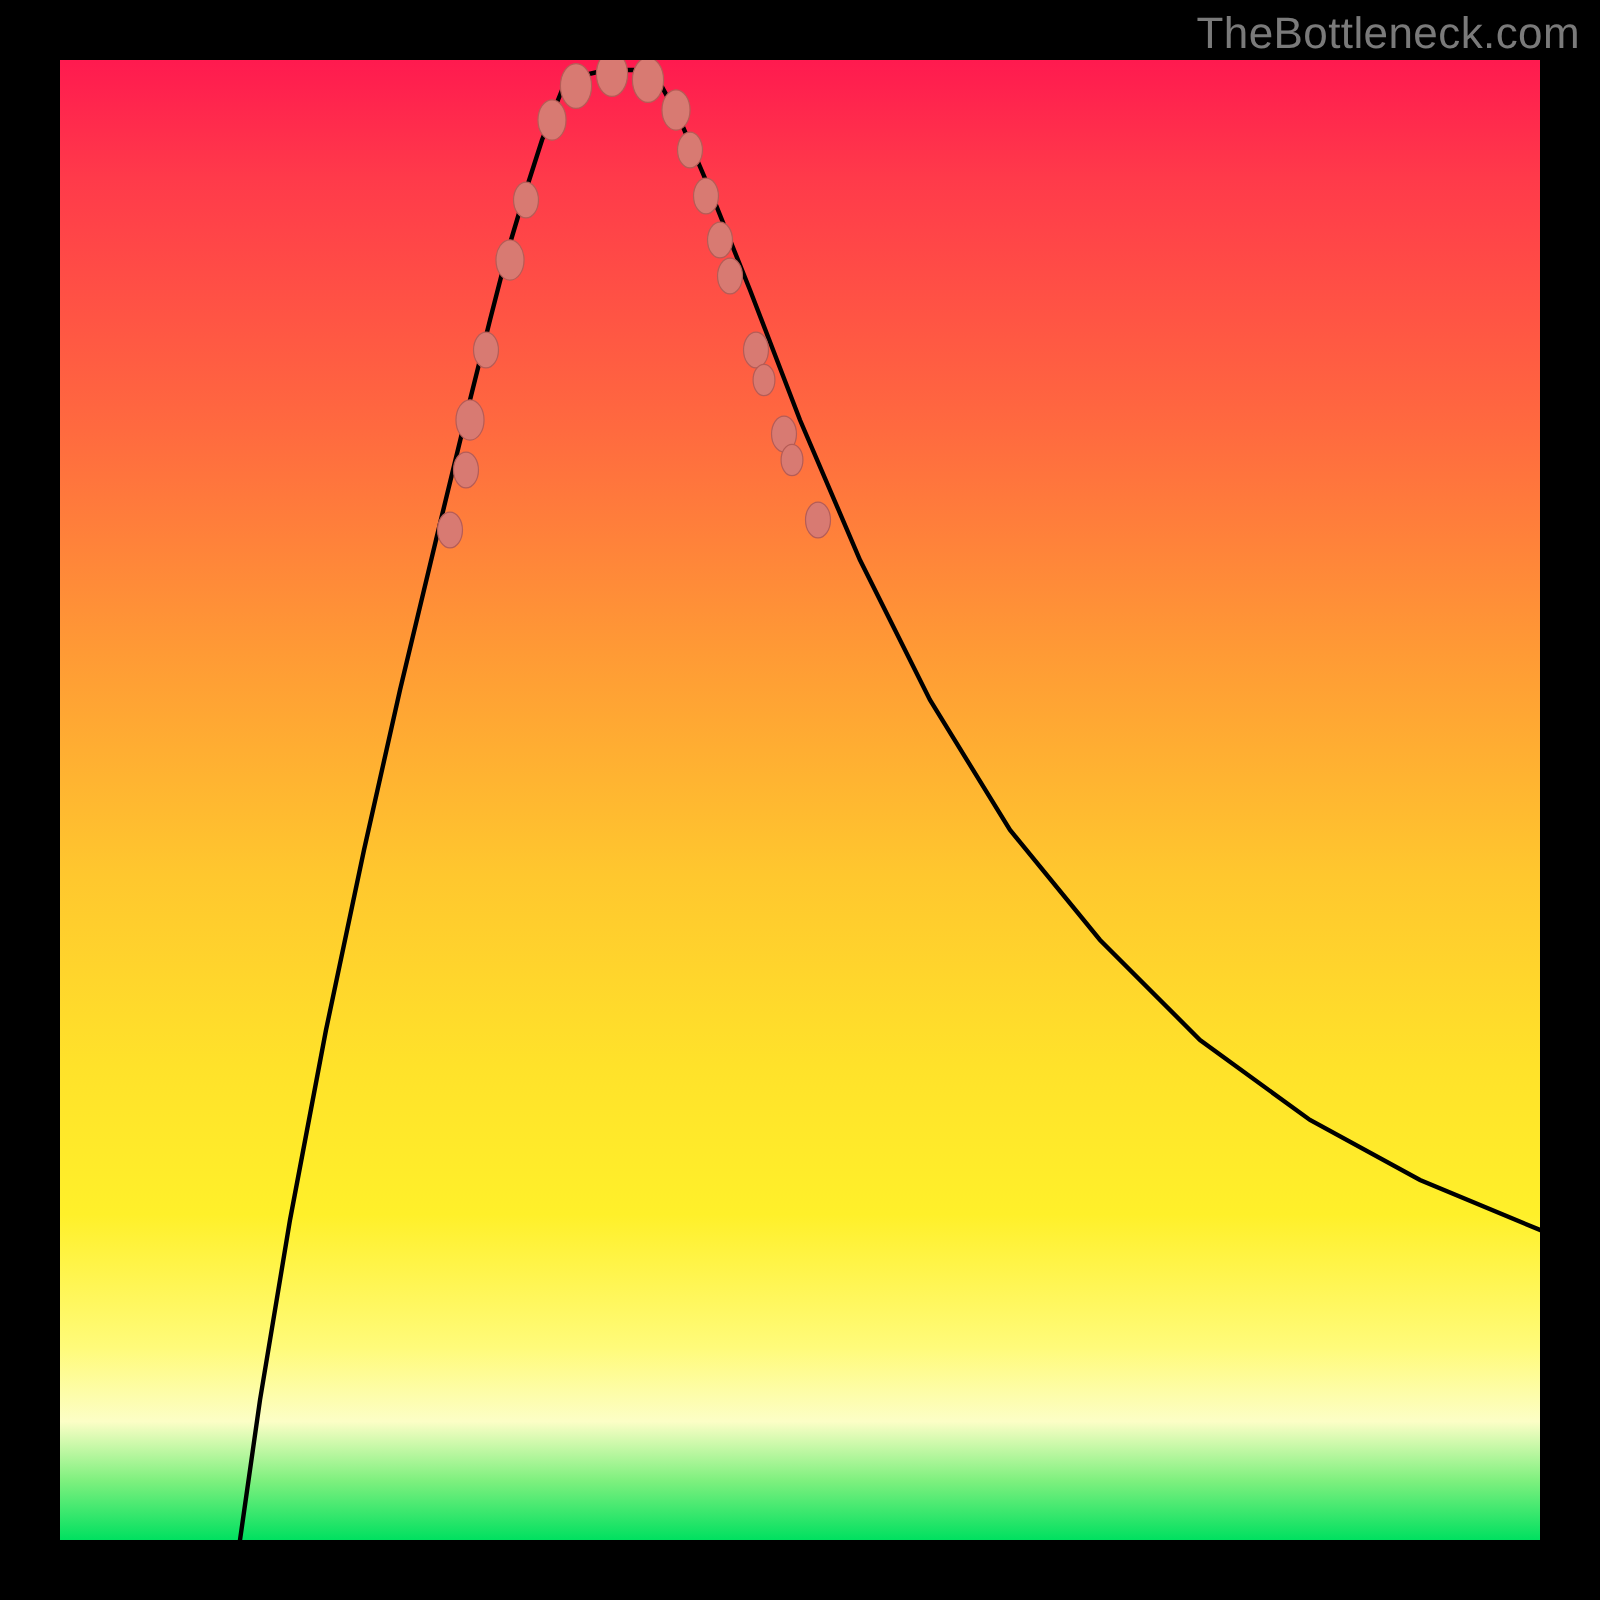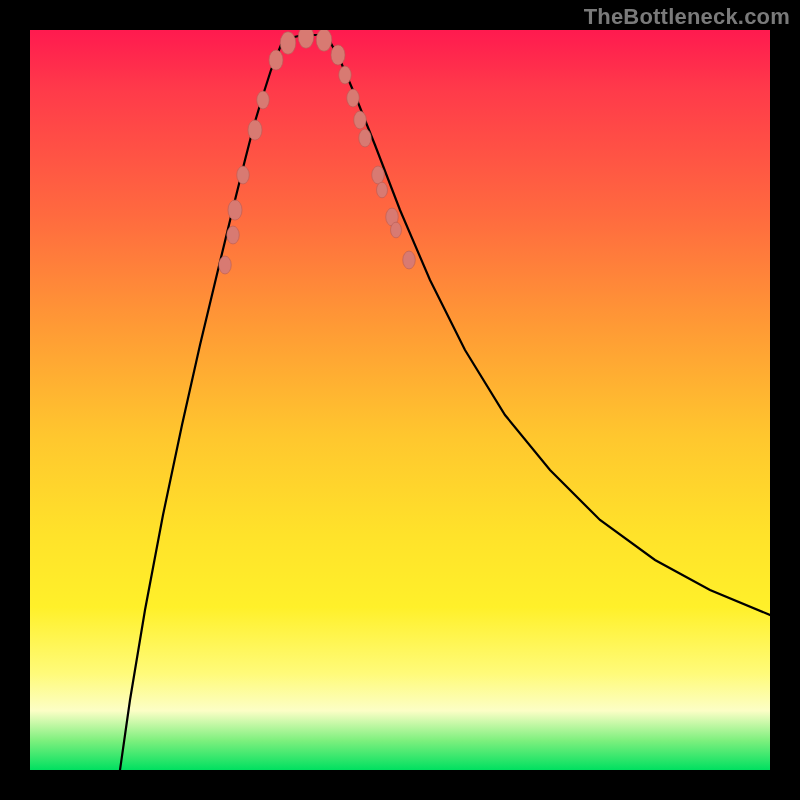--- a/index.html
+++ b/index.html
@@ -43,21 +43,21 @@
       #00e060 100%
     );
   }
   .watermark {
     position: absolute;
     top: 4px;
     right: 10px;
     color: #7a7a7a;
     font-size: 22px;
     letter-spacing: 0.2px;
-    font-weight: 700;
+    font-weight: 400;
     user-select: none;
   }
   svg.curve {
     position: absolute;
     inset: 0;
   }
   .curve-path {
     fill: none;
     stroke: #000;
     stroke-width: 2.2;

